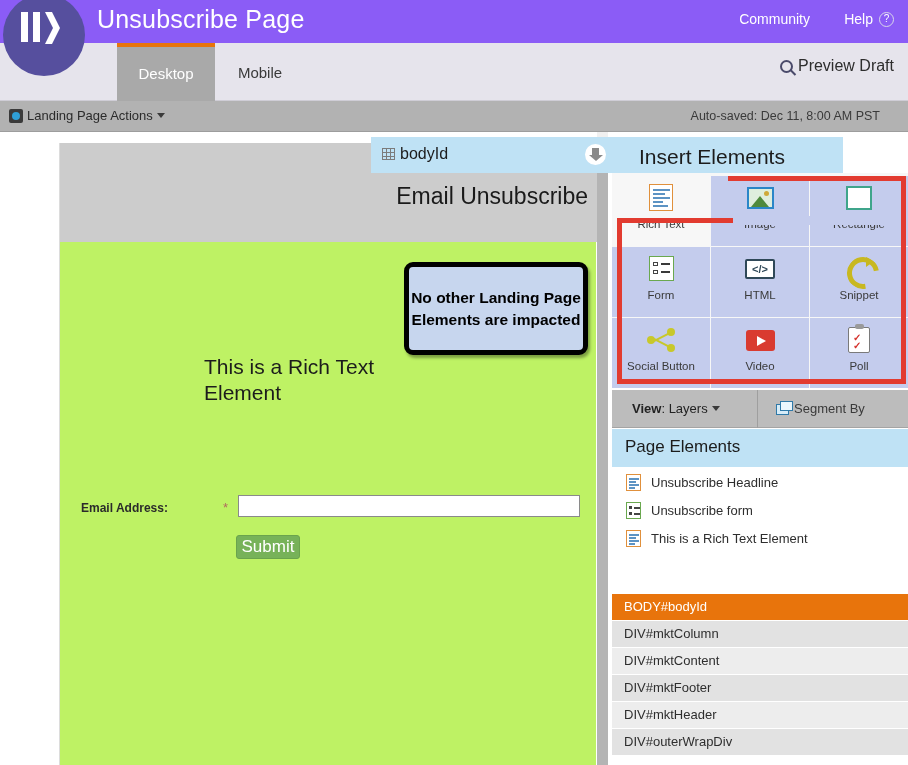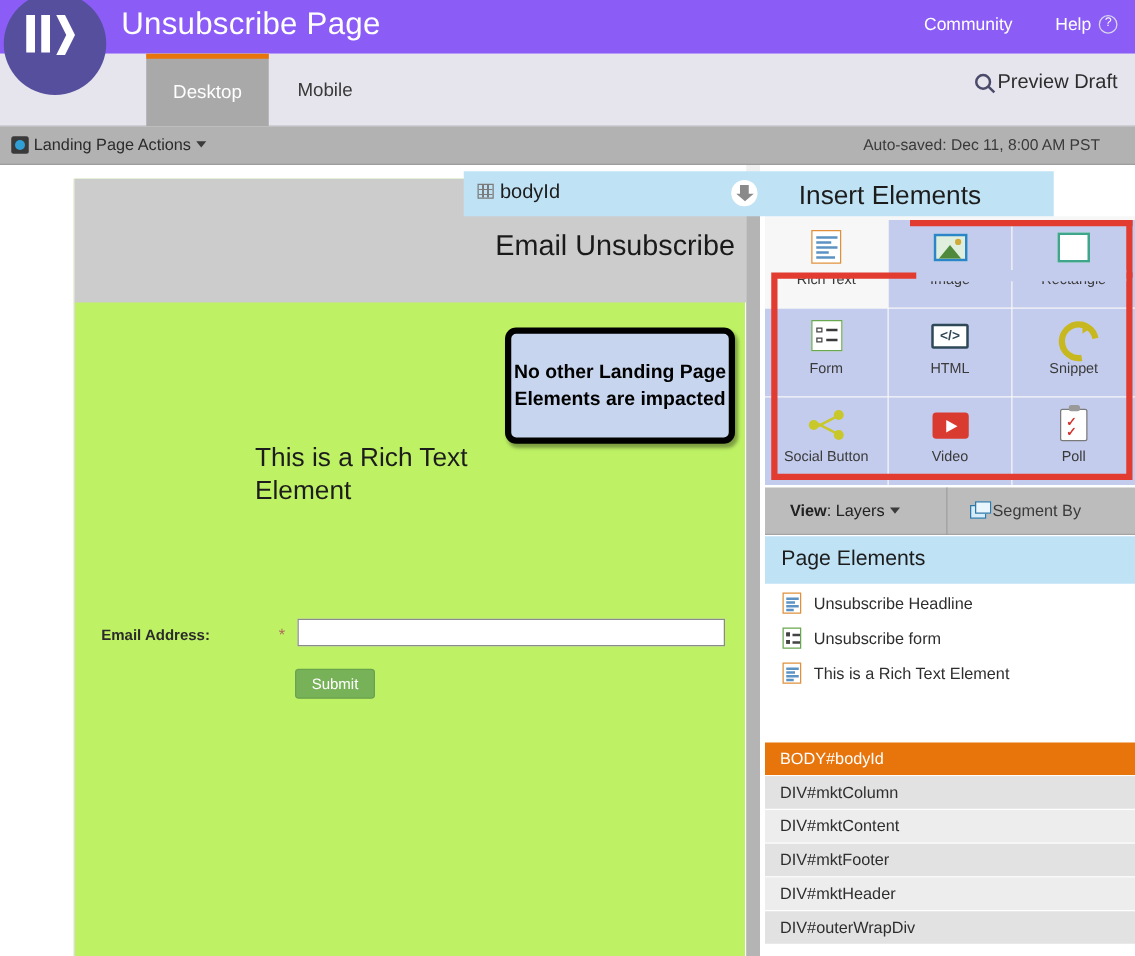--- a/index.html
+++ b/index.html
@@ -125,21 +125,21 @@
   .req-star {
     position: absolute; left: 163px; top: 5px; font-size: 13px; color: #b06a5e;
   }
   .email-input {
     position: absolute; left: 178px; top: 0px; width: 342px; height: 22px;
     background: #ffffff; border: 1px solid #8a8a8a;
   }
   .submit-btn {
     position: absolute; left: 176px; top: 392px; width: 64px; height: 24px;
     background: #77b259; border: 1px solid #6aa34d; border-radius: 3px;
-    color: #ffffff; font-size: 12px; line-height: 22px; text-align: center;
+    color: #ffffff; font-size: 17px; line-height: 22px; text-align: center;
     cursor: pointer;
   }
   .v-scroll-track {
     position: absolute; left: 597px; top: 132px; width: 11px; height: 633px;
     background: #f0f0f0;
   }
   .v-scroll-thumb {
     position: absolute; left: 597px; top: 158px; width: 11px; height: 607px;
     background: #b4b4b4;
   }

